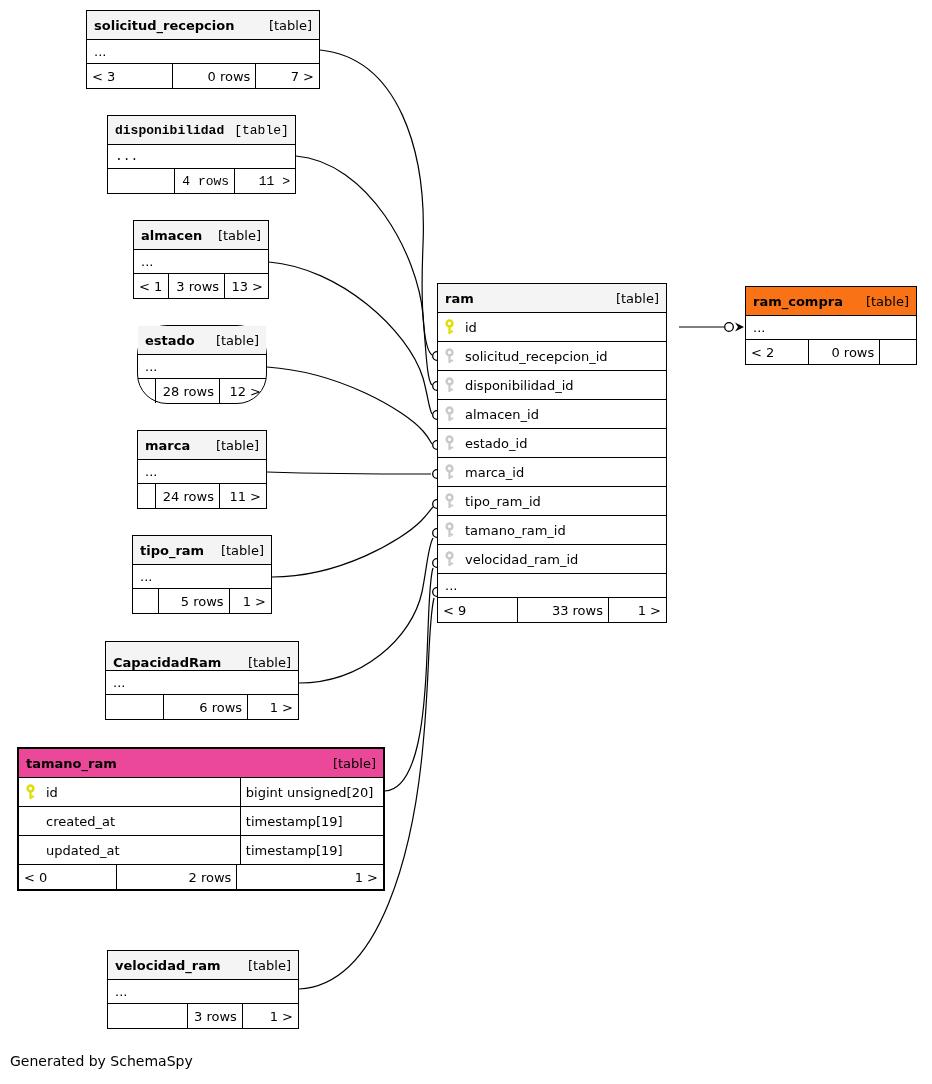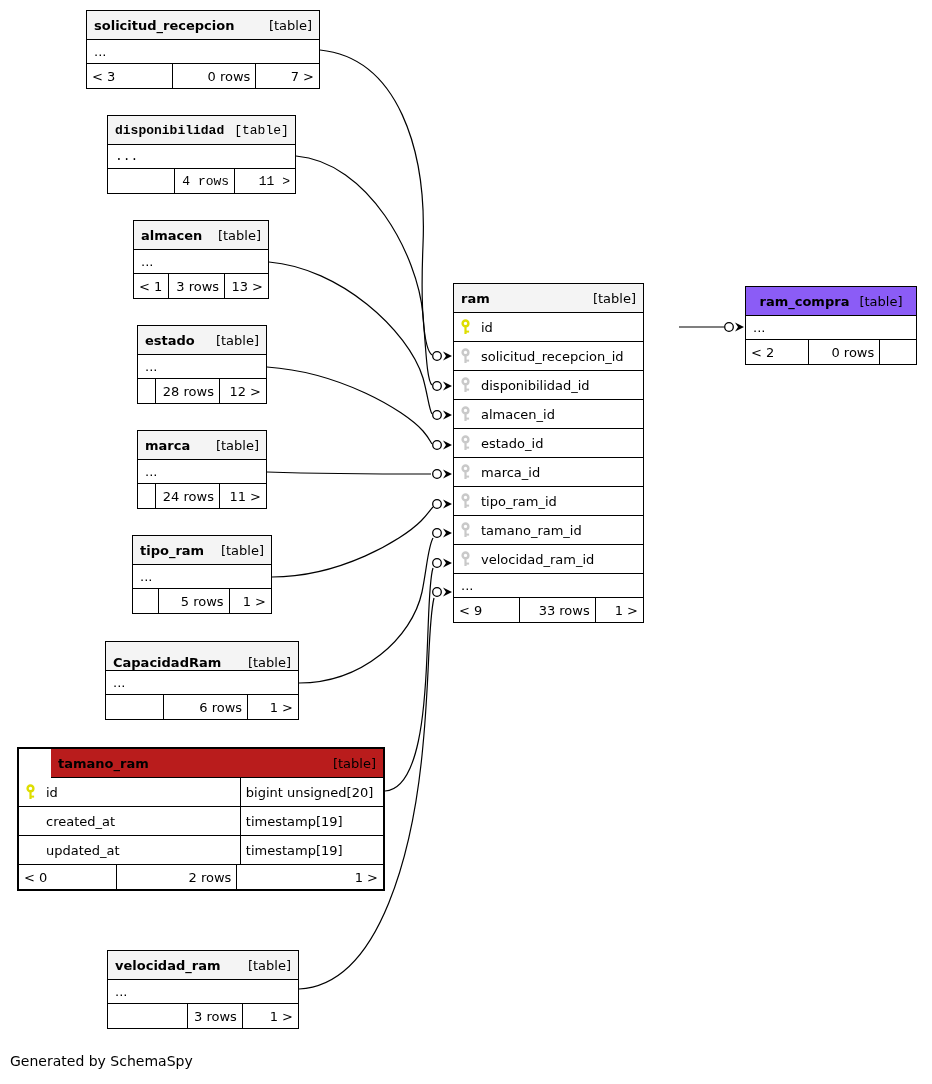--- a/index.html
+++ b/index.html
@@ -112,21 +112,21 @@
       </div>
       <div class="tbl-row ellipsis">
         <span>...</span>
       </div>
       <div class="tbl-footer">
         <span class="ft l" style="width: 26%;">&lt; 1</span>
         <span class="ft m" style="width: 42%;">3 rows</span>
         <span class="ft r" style="width: 32%;">13 &gt;</span>
       </div>
     </div>
-    <div class="tbl" style="left: 137px; top: 325px; width: 130px;">
+    <div class="tbl" style="left: 137px; top: 325px; width: 130px; border-radius: 30px;">
       <div class="tbl-header" style="background: rgb(244, 244, 244);">
         <span class="tbl-name">estado</span>
         <span class="tbl-tag">[table]</span>
       </div>
       <div class="tbl-row ellipsis">
         <span>...</span>
       </div>
       <div class="tbl-footer">
         <span class="ft l" style="width: 14%;"></span>
         <span class="ft m" style="width: 50%;">28 rows</span>
@@ -169,21 +169,21 @@
       <div class="tbl-row ellipsis">
         <span>...</span>
       </div>
       <div class="tbl-footer">
         <span class="ft l" style="width: 30%;"></span>
         <span class="ft m" style="width: 44%;">6 rows</span>
         <span class="ft r" style="width: 26%;">1 &gt;</span>
       </div>
     </div>
     <div class="tbl emph" style="left: 17px; top: 747px; width: 368px;">
-      <div class="tbl-header" style="background: #b91c1c; margin-left: 32px;">
+      <div class="tbl-header" style="background: #ec4899;">
         <span class="tbl-name">tamano_ram</span>
         <span class="tbl-tag">[table]</span>
       </div>
       <div class="tbl-row">
         <span class="key-slot">
           <svg width="11" height="17" viewBox="0 0 11 17">
             <circle cx="5.5" cy="4.4" r="2.9" fill="none" stroke="#dede00" stroke-width="2.4"></circle>
             <rect x="4.4" y="7" width="2.2" height="8" fill="#dede00"></rect>
             <rect x="5.5" y="11.6" width="3.6" height="2" fill="#dede00"></rect>
           </svg>
@@ -214,21 +214,21 @@
       </div>
       <div class="tbl-row ellipsis">
         <span>...</span>
       </div>
       <div class="tbl-footer">
         <span class="ft l" style="width: 42%;"></span>
         <span class="ft m" style="width: 29%;">3 rows</span>
         <span class="ft r" style="width: 29%;">1 &gt;</span>
       </div>
     </div>
-    <div class="tbl" style="left: 453px; top: 283px; width: 191px;">
+    <div class="tbl" style="left: 437px; top: 283px; width: 230px;">
       <div class="tbl-header" style="background: rgb(244, 244, 244);">
         <span class="tbl-name">ram</span>
         <span class="tbl-tag">[table]</span>
       </div>
       <div class="tbl-row">
         <span class="key-slot">
           <svg width="11" height="17" viewBox="0 0 11 17">
             <circle cx="5.5" cy="4.4" r="2.9" fill="none" stroke="#dede00" stroke-width="2.4"></circle>
             <rect x="4.4" y="7" width="2.2" height="8" fill="#dede00"></rect>
             <rect x="5.5" y="11.6" width="3.6" height="2" fill="#dede00"></rect>
@@ -319,21 +319,21 @@
       <div class="tbl-row ellipsis">
         <span>...</span>
       </div>
       <div class="tbl-footer">
         <span class="ft l" style="width: 35%;">&lt; 9</span>
         <span class="ft m" style="width: 40%;">33 rows</span>
         <span class="ft r" style="width: 25%;">1 &gt;</span>
       </div>
     </div>
     <div class="tbl" style="left: 745px; top: 286px; width: 172px;">
-      <div class="tbl-header" style="background: #8b5cf6; justify-content: center;">
+      <div class="tbl-header" style="background: #f97316;">
         <span class="tbl-name">ram_compra</span>
         <span class="tbl-tag">[table]</span>
       </div>
       <div class="tbl-row ellipsis">
         <span>...</span>
       </div>
       <div class="tbl-footer">
         <span class="ft l" style="width: 37%;">&lt; 2</span>
         <span class="ft m" style="width: 42%;">0 rows</span>
         <span class="ft r" style="width: 21%;"></span>

